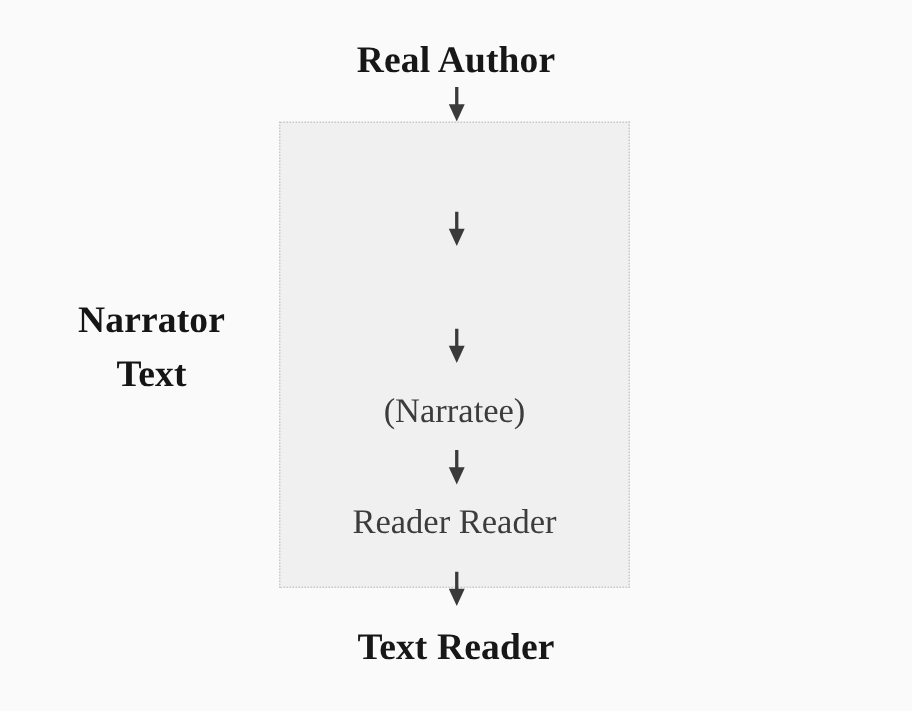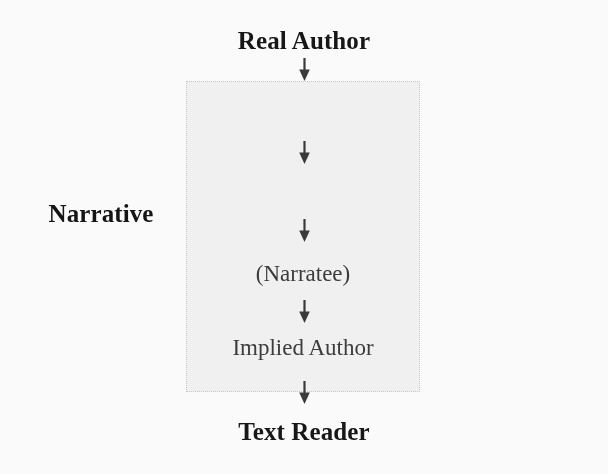--- a/index.html
+++ b/index.html
@@ -100,21 +100,22 @@
   .arrow.a2 { top: 219px; }
   .arrow.a3 { top: 300px; }
   .arrow.a4 { top: 381px; }
 </style>
 </head>
 <body>
 
 <div id="diagram">
 
   <div class="side-label">
-    <span class="ln">Narrative</span>
+    <span class="ln">Narrator</span>
+    <span class="ln">Text</span>
   </div>
 
   <div class="flow">
 
     <div class="outer-node top">Real Author</div>
 
     <div class="arrow a0">
       <svg width="17" height="24" viewBox="0 0 17 24" aria-hidden="true">
         <path d="M8.5 0 L8.5 13" stroke="#3a3a3a" stroke-width="2.2" fill="none"></path>
         <path d="M8.5 23 L3.2 11.5 L13.8 11.5 Z" fill="#3a3a3a"></path>
@@ -141,21 +142,21 @@
 
     <div class="inner-node n2">(Narratee)</div>
 
     <div class="arrow a3">
       <svg width="17" height="24" viewBox="0 0 17 24" aria-hidden="true">
         <path d="M8.5 0 L8.5 13" stroke="#3a3a3a" stroke-width="2.2" fill="none"></path>
         <path d="M8.5 23 L3.2 11.5 L13.8 11.5 Z" fill="#3a3a3a"></path>
       </svg>
     </div>
 
-    <div class="inner-node n3">Implied Author</div>
+    <div class="inner-node n3">Reader Reader</div>
 
     <div class="arrow a4">
       <svg width="17" height="24" viewBox="0 0 17 24" aria-hidden="true">
         <path d="M8.5 0 L8.5 13" stroke="#3a3a3a" stroke-width="2.2" fill="none"></path>
         <path d="M8.5 23 L3.2 11.5 L13.8 11.5 Z" fill="#3a3a3a"></path>
       </svg>
     </div>
 
     <div class="outer-node bottom">Text Reader</div>
 

